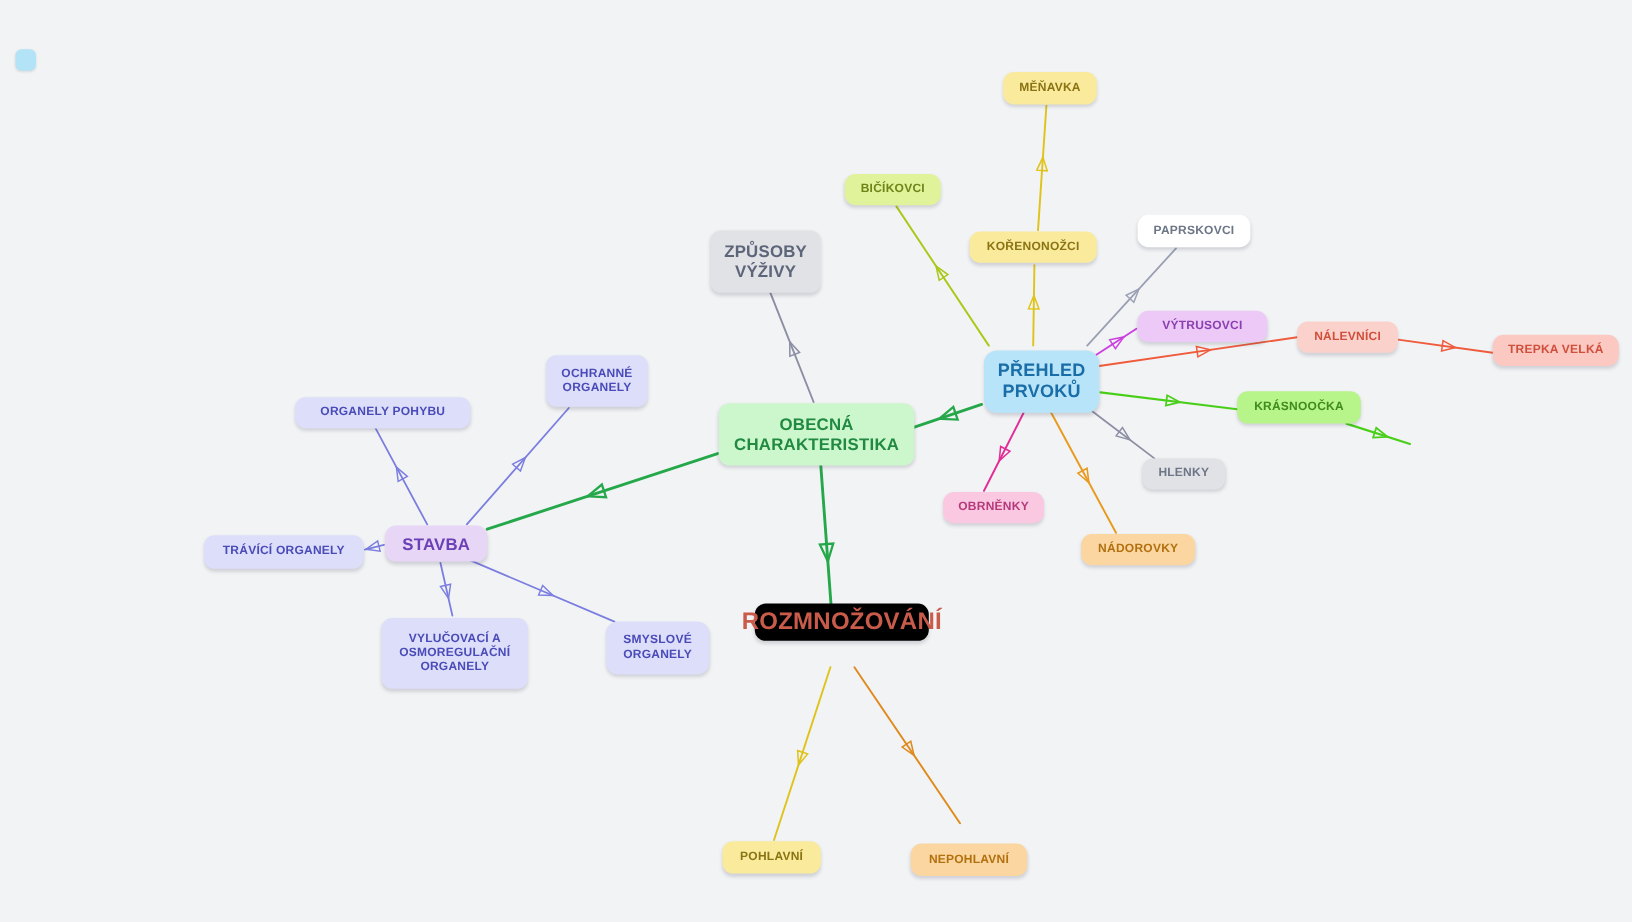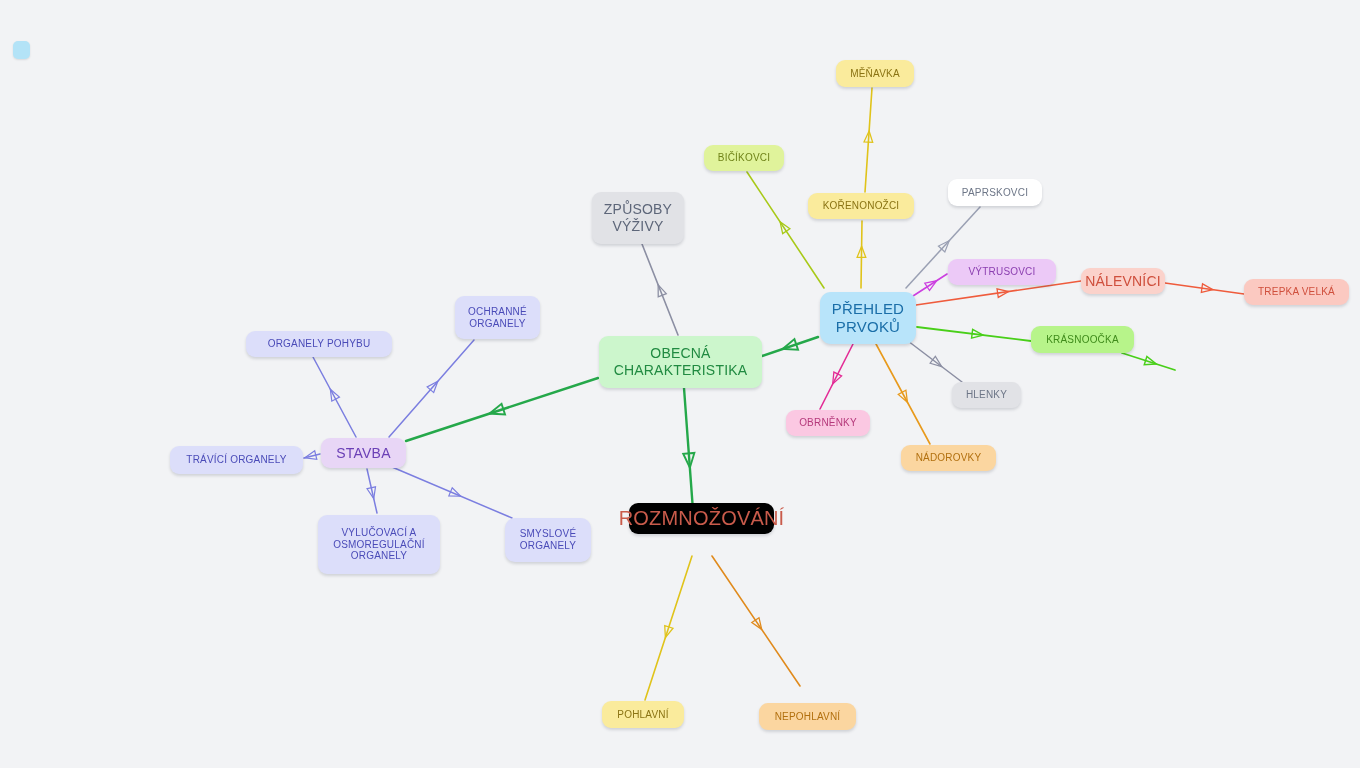--- a/index.html
+++ b/index.html
@@ -29,21 +29,21 @@
     pointer-events: none;
   }
   .node {
     position: absolute;
     box-sizing: border-box;
     display: flex;
     align-items: center;
     justify-content: center;
     text-align: center;
     border-radius: 9px;
-    font-weight: normal;
+    font-weight: bold;
     letter-spacing: 0.2px;
     line-height: 1.18;
     padding: 4px 9px;
     box-shadow: 0 2px 3px rgba(40,45,60,0.16);
     white-space: pre-line;
     user-select: none;
     cursor: default;
   }
   .node.central {
     border-radius: 11px;
@@ -168,21 +168,21 @@
     <div class="node" style="left: 318px; top: 515px; width: 122px; height: 59px; background: rgb(220, 222, 250); color: rgb(74, 75, 184); font-size: 10px;">VYLUČOVACÍ A
 OSMOREGULAČNÍ
 ORGANELY</div>
     <div class="node" style="left: 505px; top: 518px; width: 86px; height: 44px; background: rgb(220, 222, 250); color: rgb(74, 75, 184); font-size: 10px; border-radius: 10px;">SMYSLOVÉ
 ORGANELY</div>
     <div class="node" style="left: 704px; top: 145px; width: 80px; height: 26px; background: rgb(224, 243, 155); color: rgb(111, 131, 24); font-size: 10px;">BIČÍKOVCI</div>
     <div class="node" style="left: 836px; top: 60px; width: 78px; height: 27px; background: rgb(250, 235, 156); color: rgb(138, 115, 19); font-size: 10px;">MĚŇAVKA</div>
     <div class="node" style="left: 808px; top: 193px; width: 106px; height: 26px; background: rgb(250, 235, 156); color: rgb(138, 115, 19); font-size: 10px;">KOŘENONOŽCI</div>
     <div class="node" style="left: 948px; top: 179px; width: 94px; height: 27px; background: rgb(255, 255, 255); color: rgb(109, 118, 135); font-size: 10px;">PAPRSKOVCI</div>
     <div class="node" style="left: 948px; top: 259px; width: 108px; height: 26px; background: rgb(236, 201, 247); color: rgb(139, 63, 176); font-size: 10px;">VÝTRUSOVCI</div>
-    <div class="node" style="left: 1081px; top: 268px; width: 84px; height: 26px; background: rgb(251, 210, 203); color: rgb(207, 79, 60); font-size: 14px;">NÁLEVNÍCI</div>
+    <div class="node" style="left: 1081px; top: 268px; width: 84px; height: 26px; background: rgb(251, 210, 203); color: rgb(207, 79, 60); font-size: 10px;">NÁLEVNÍCI</div>
     <div class="node" style="left: 1244px; top: 279px; width: 105px; height: 26px; background: rgb(251, 201, 193); color: rgb(207, 79, 60); font-size: 10px;">TREPKA VELKÁ</div>
     <div class="node" style="left: 1031px; top: 326px; width: 103px; height: 27px; background: rgb(183, 244, 138); color: rgb(63, 139, 27); font-size: 10px;">KRÁSNOOČKA</div>
     <div class="node" style="left: 952px; top: 382px; width: 69px; height: 26px; background: rgb(225, 226, 230); color: rgb(109, 118, 135); font-size: 10px;">HLENKY</div>
     <div class="node" style="left: 786px; top: 410px; width: 84px; height: 26px; background: rgb(251, 200, 226); color: rgb(181, 57, 123); font-size: 10px;">OBRNĚNKY</div>
     <div class="node" style="left: 901px; top: 445px; width: 95px; height: 26px; background: rgb(251, 214, 160); color: rgb(178, 112, 15); font-size: 10px;">NÁDOROVKY</div>
     <div class="node" style="left: 602px; top: 701px; width: 82px; height: 27px; background: rgb(250, 235, 156); color: rgb(138, 115, 19); font-size: 10px;">POHLAVNÍ</div>
     <div class="node" style="left: 759px; top: 687px; width: 97px; height: 27px; background: rgb(251, 214, 160); color: rgb(178, 112, 15); font-size: 10px; margin-top: 16px;">NEPOHLAVNÍ</div>
   </div>
 
 </body></html>

